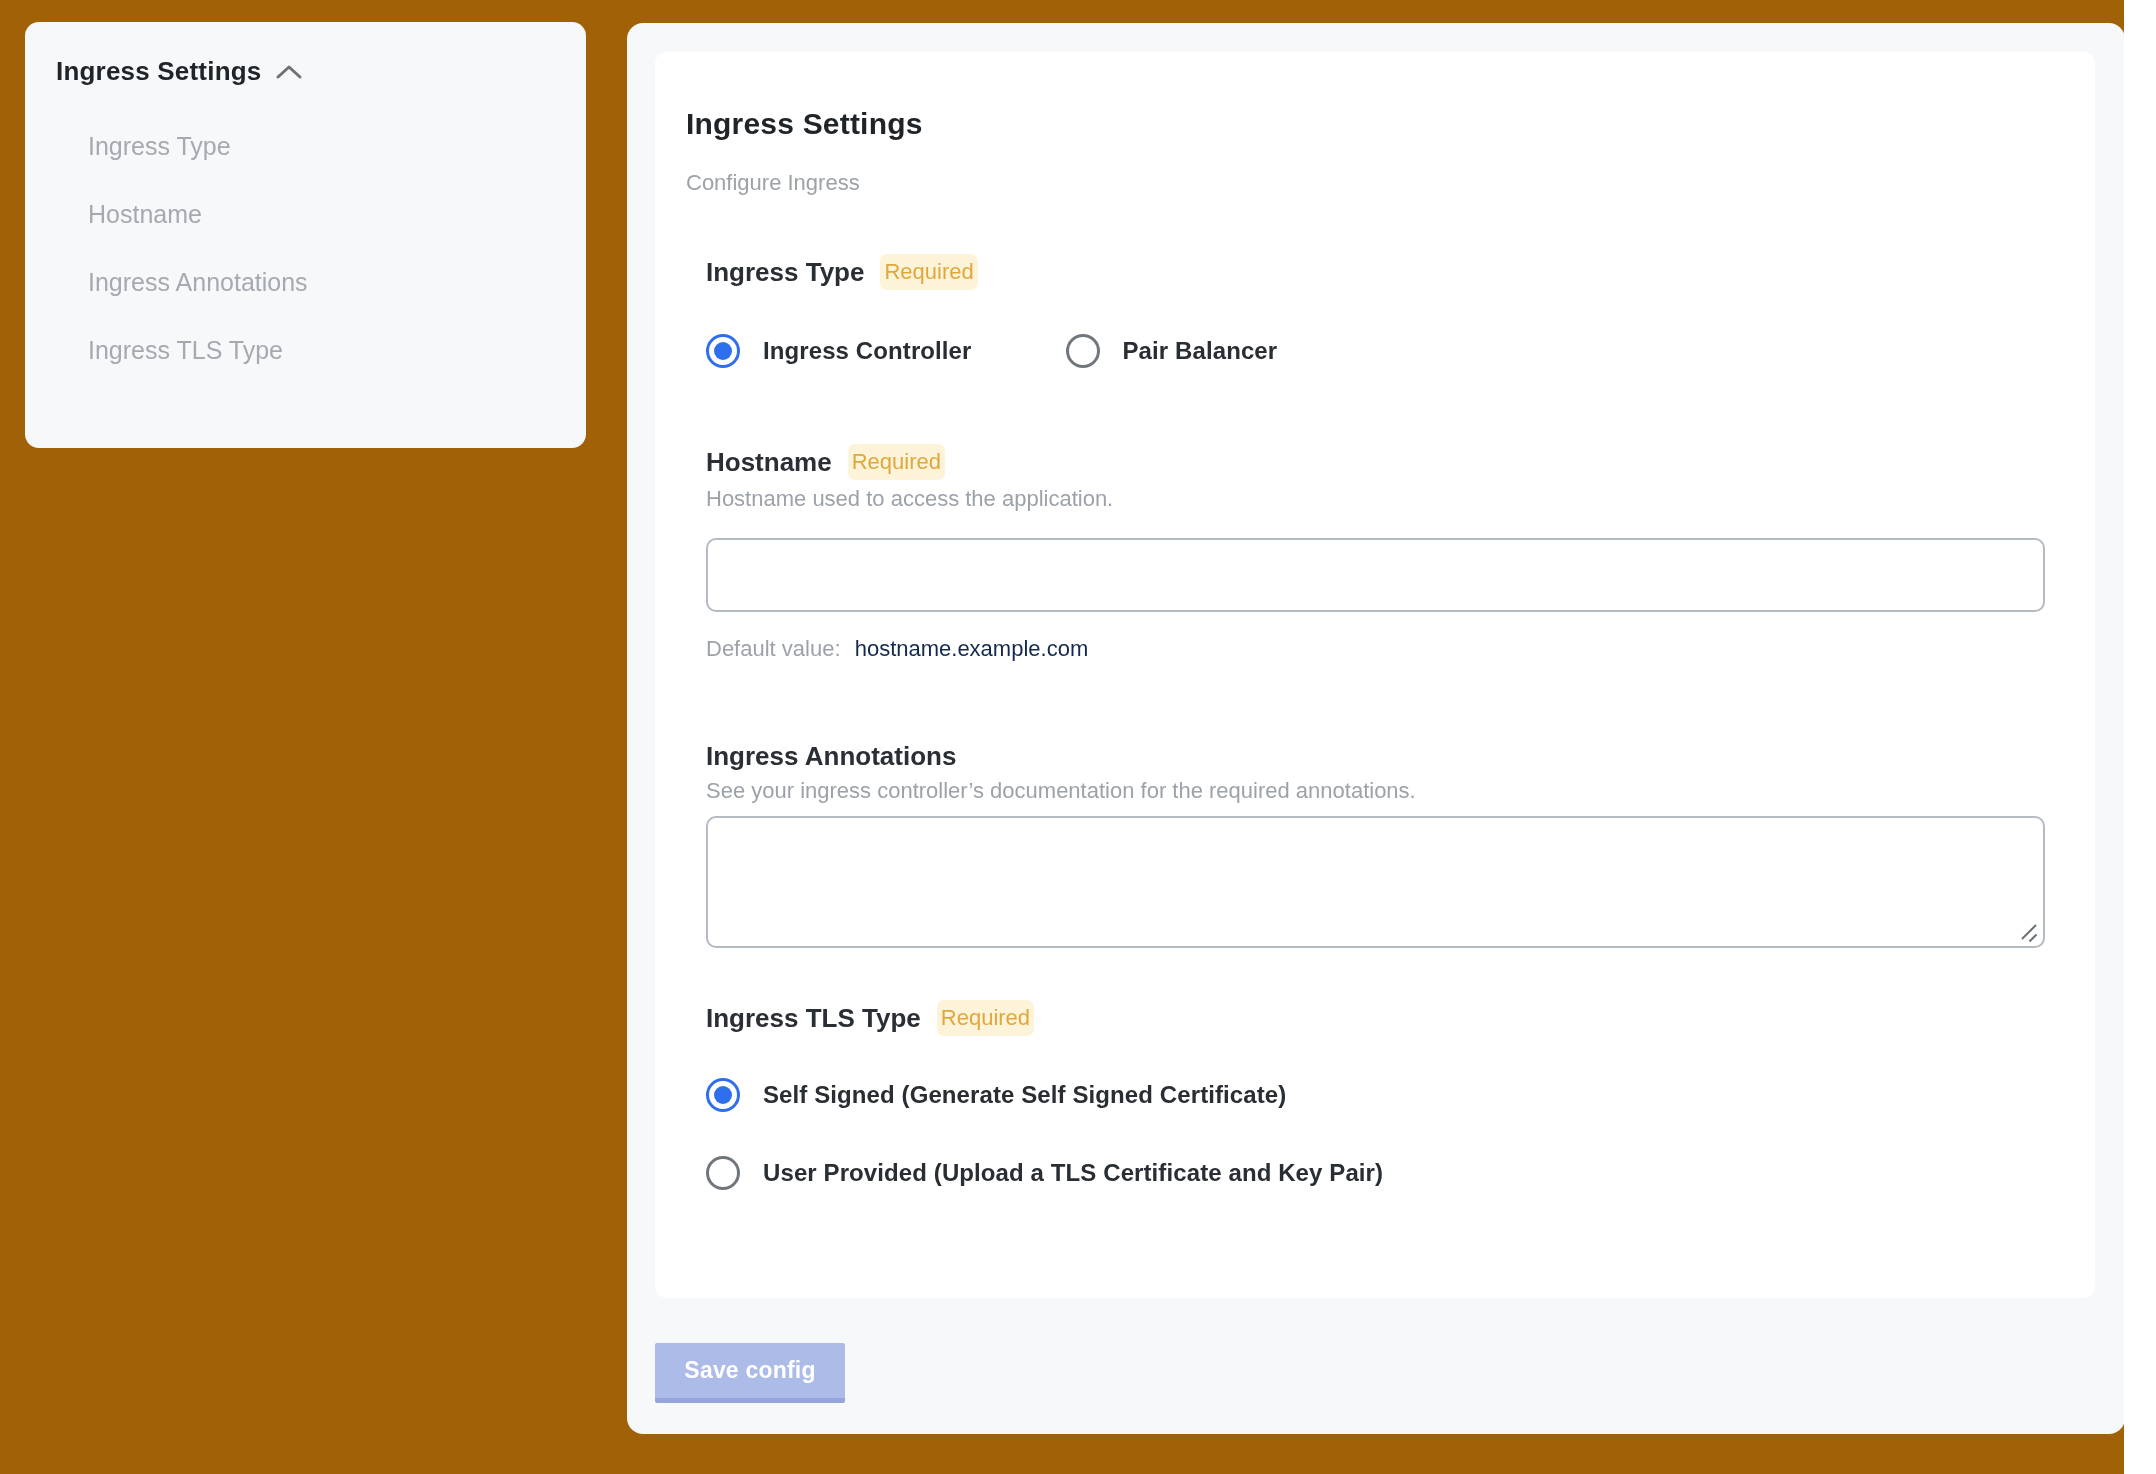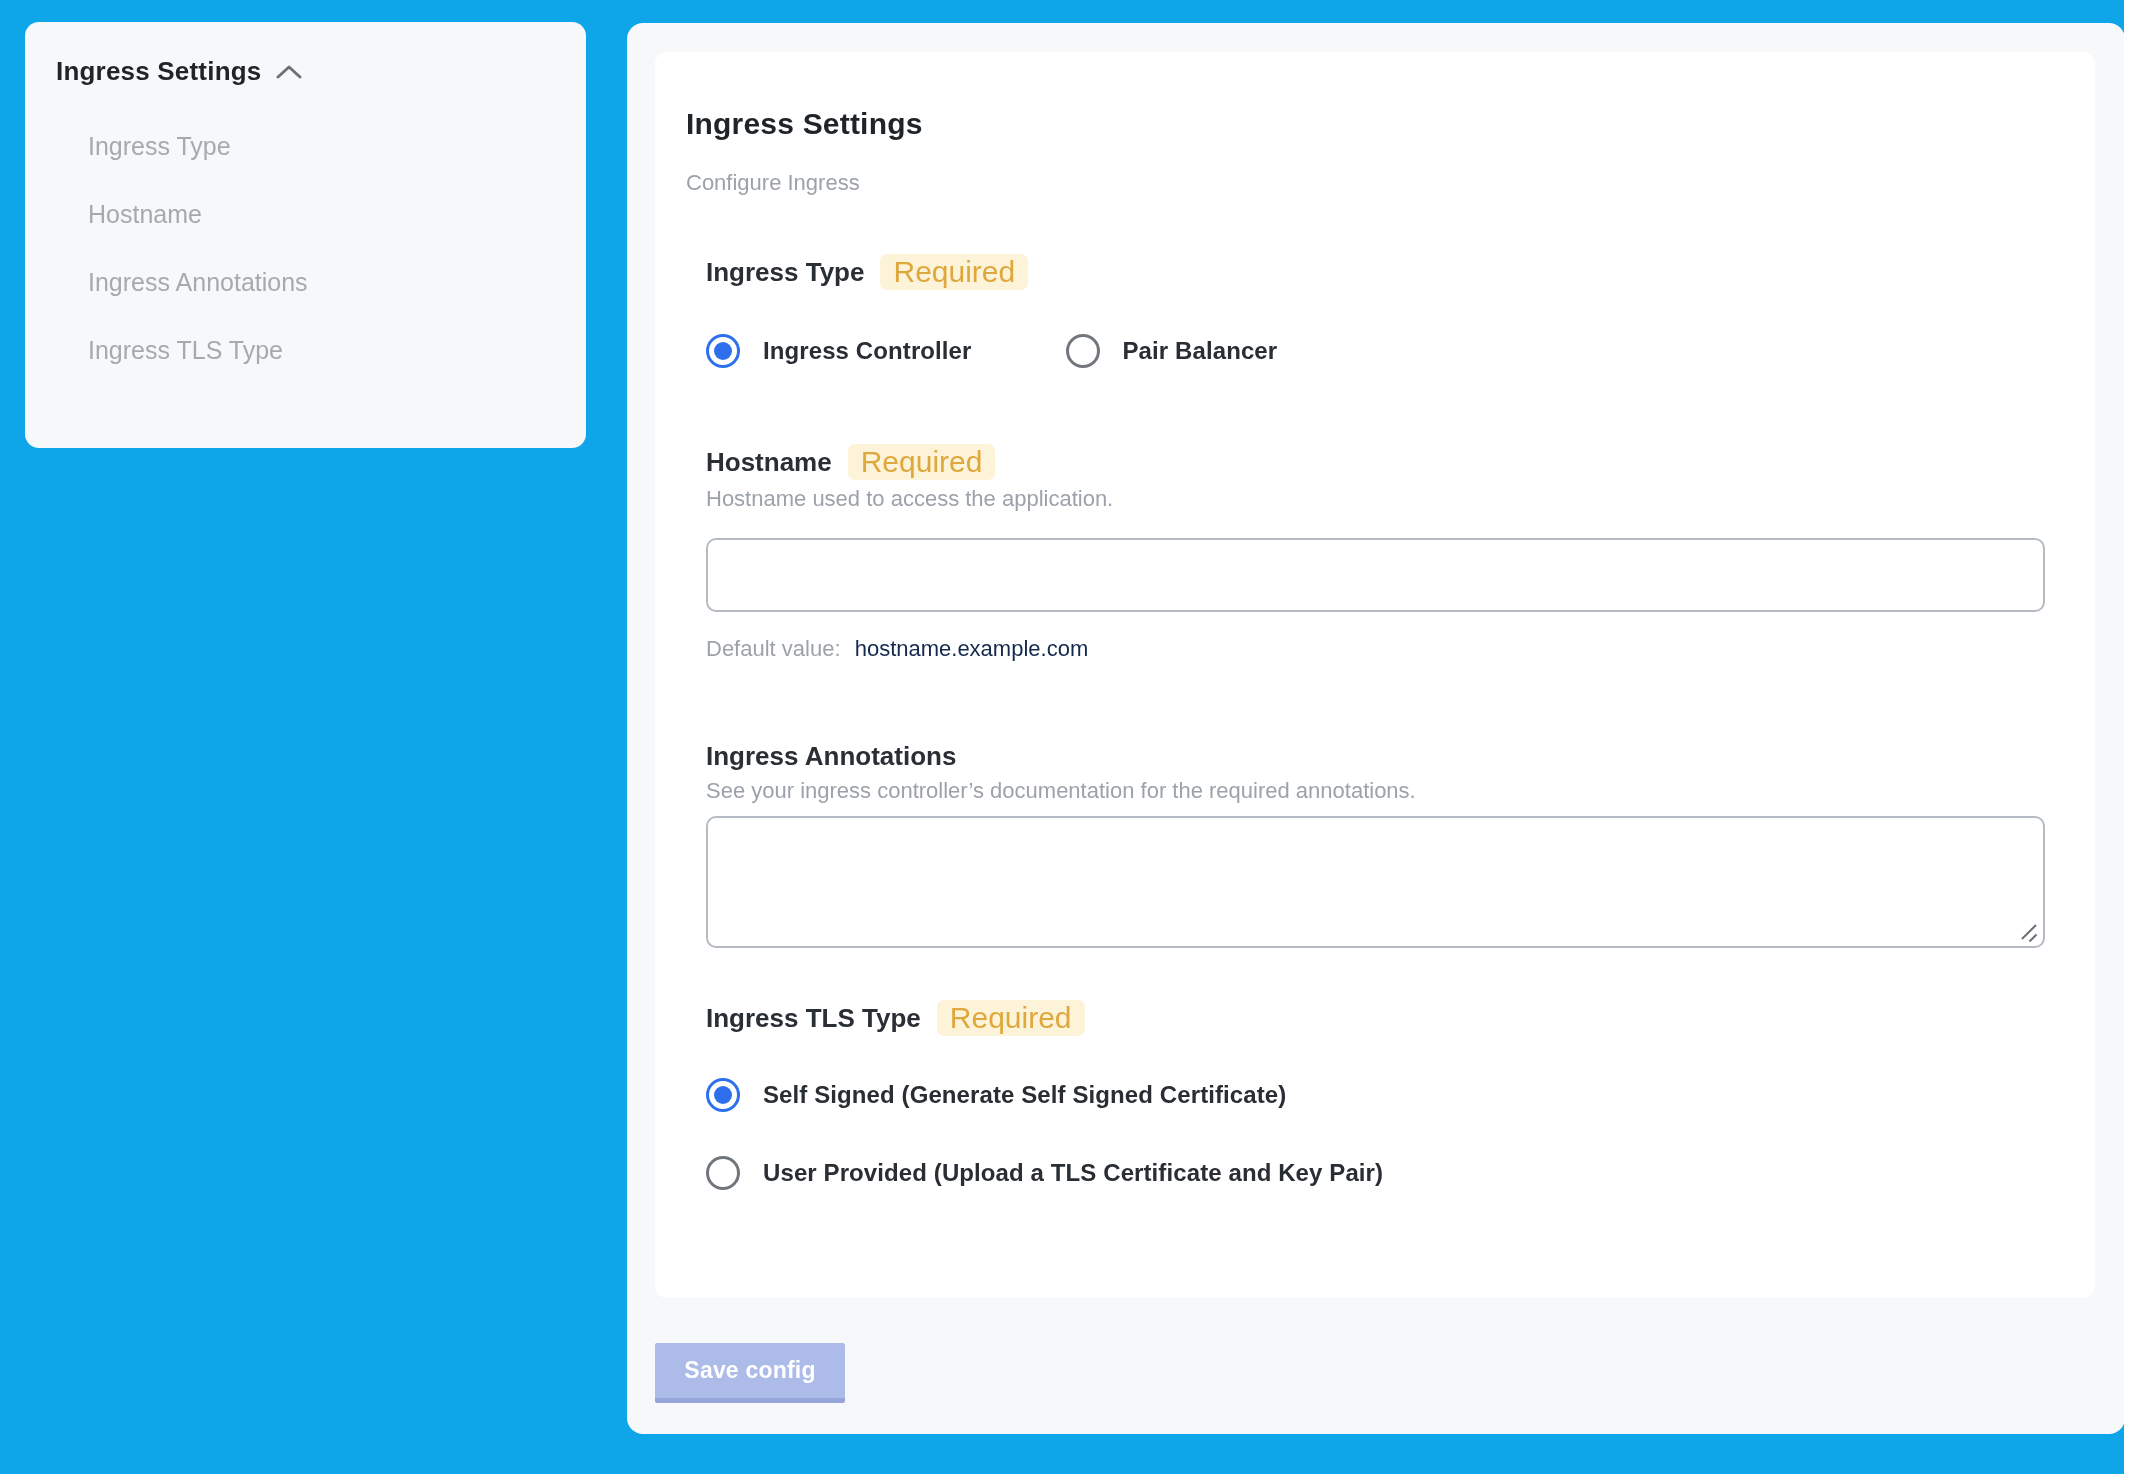--- a/index.html
+++ b/index.html
@@ -5,21 +5,21 @@
   * { box-sizing: border-box; margin: 0; padding: 0; }
   html, body { background: #ffffff; }
   body {
     font-family: "Liberation Sans", sans-serif;
     color: #22272c;
   }
   .page {
     position: relative;
     width: 2124px;
     height: 1474px;
-    background: #0ea5e9;
+    background: #a16207;
     overflow: hidden;
   }
 
   
   .sidebar {
     position: absolute;
     left: 25px; top: 22px;
     width: 561px; height: 426px;
     background: #f7f8fa;
     border-radius: 14px;
@@ -87,25 +87,25 @@
     gap: 16px;
   }
   .field-label {
     font-size: 26px;
     font-weight: 700;
     color: #2a2f35;
     line-height: 32px;
   }
   .required-badge {
     display: inline-block;
-    font-size: 30px;
+    font-size: 22px;
     color: #dfa83d;
     background: #fdf3d8;
     border-radius: 7px;
-    padding: 6px 13px;
+    padding: 6px 4px;
     line-height: 24px;
   }
   .field-desc {
     margin-top: 6px;
     font-size: 22px;
     color: #9ca2a9;
     line-height: 26px;
   }
 
   .f-ingress-type { margin-top: 58px; }

